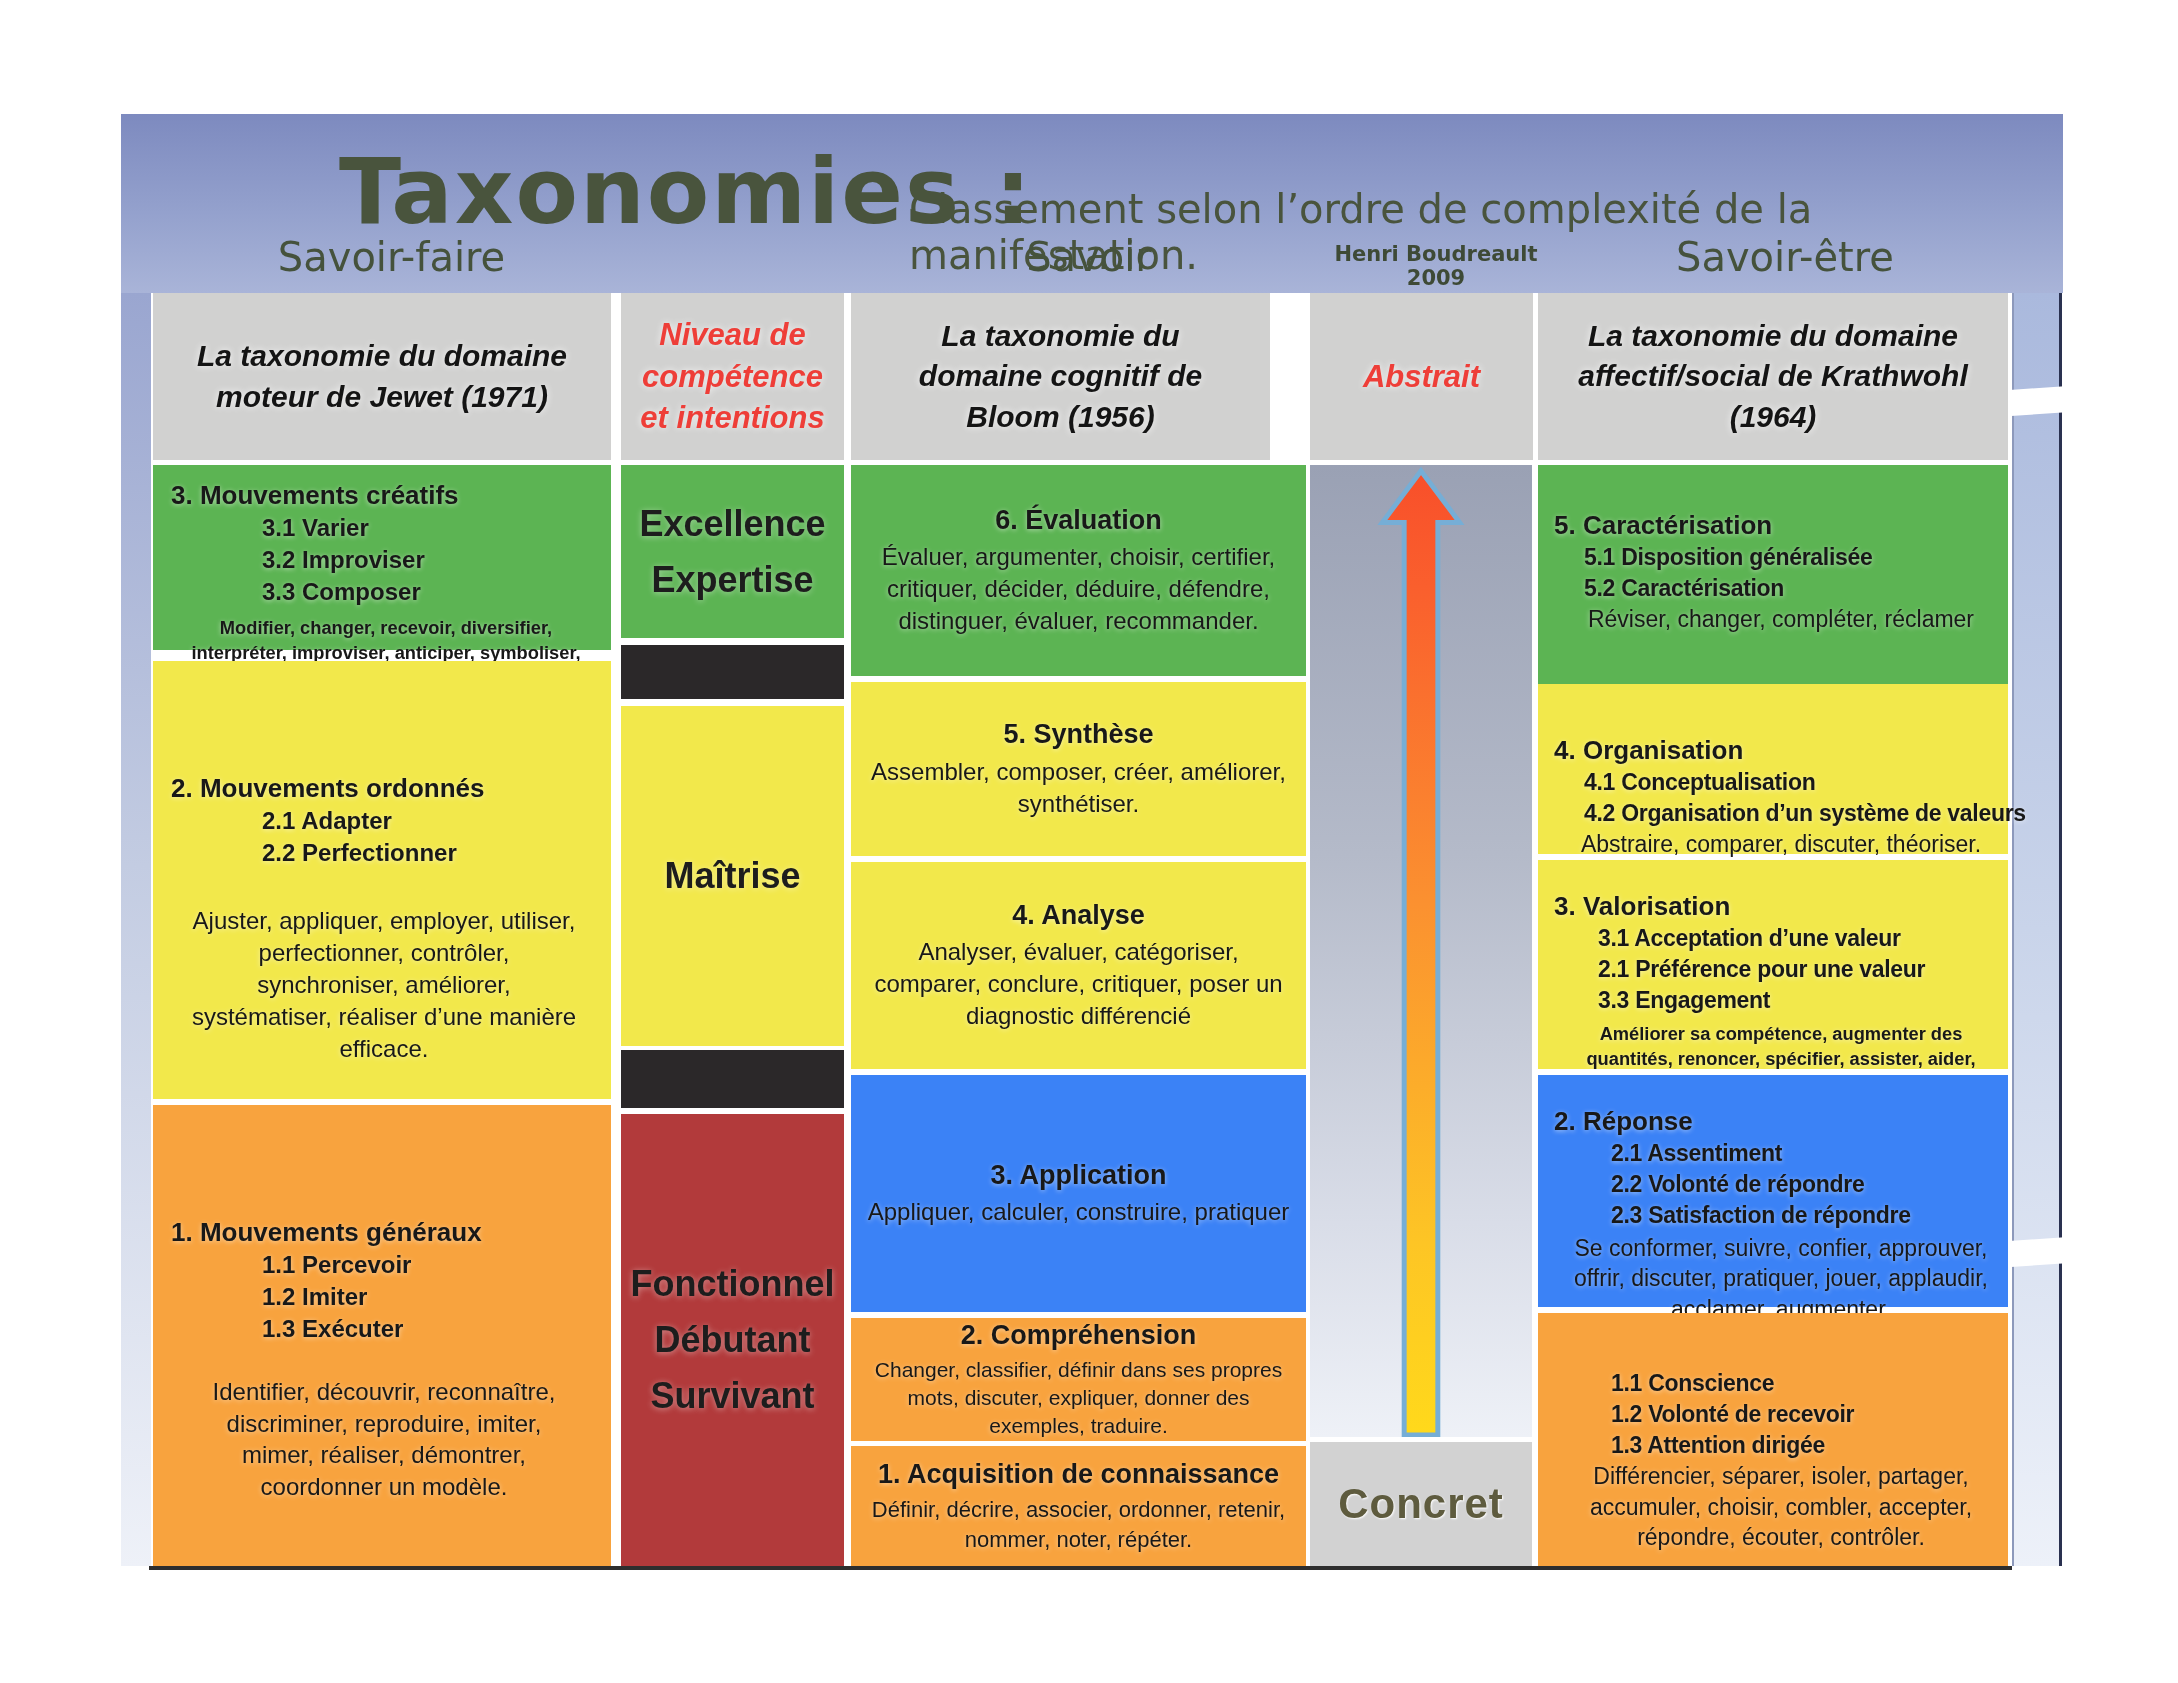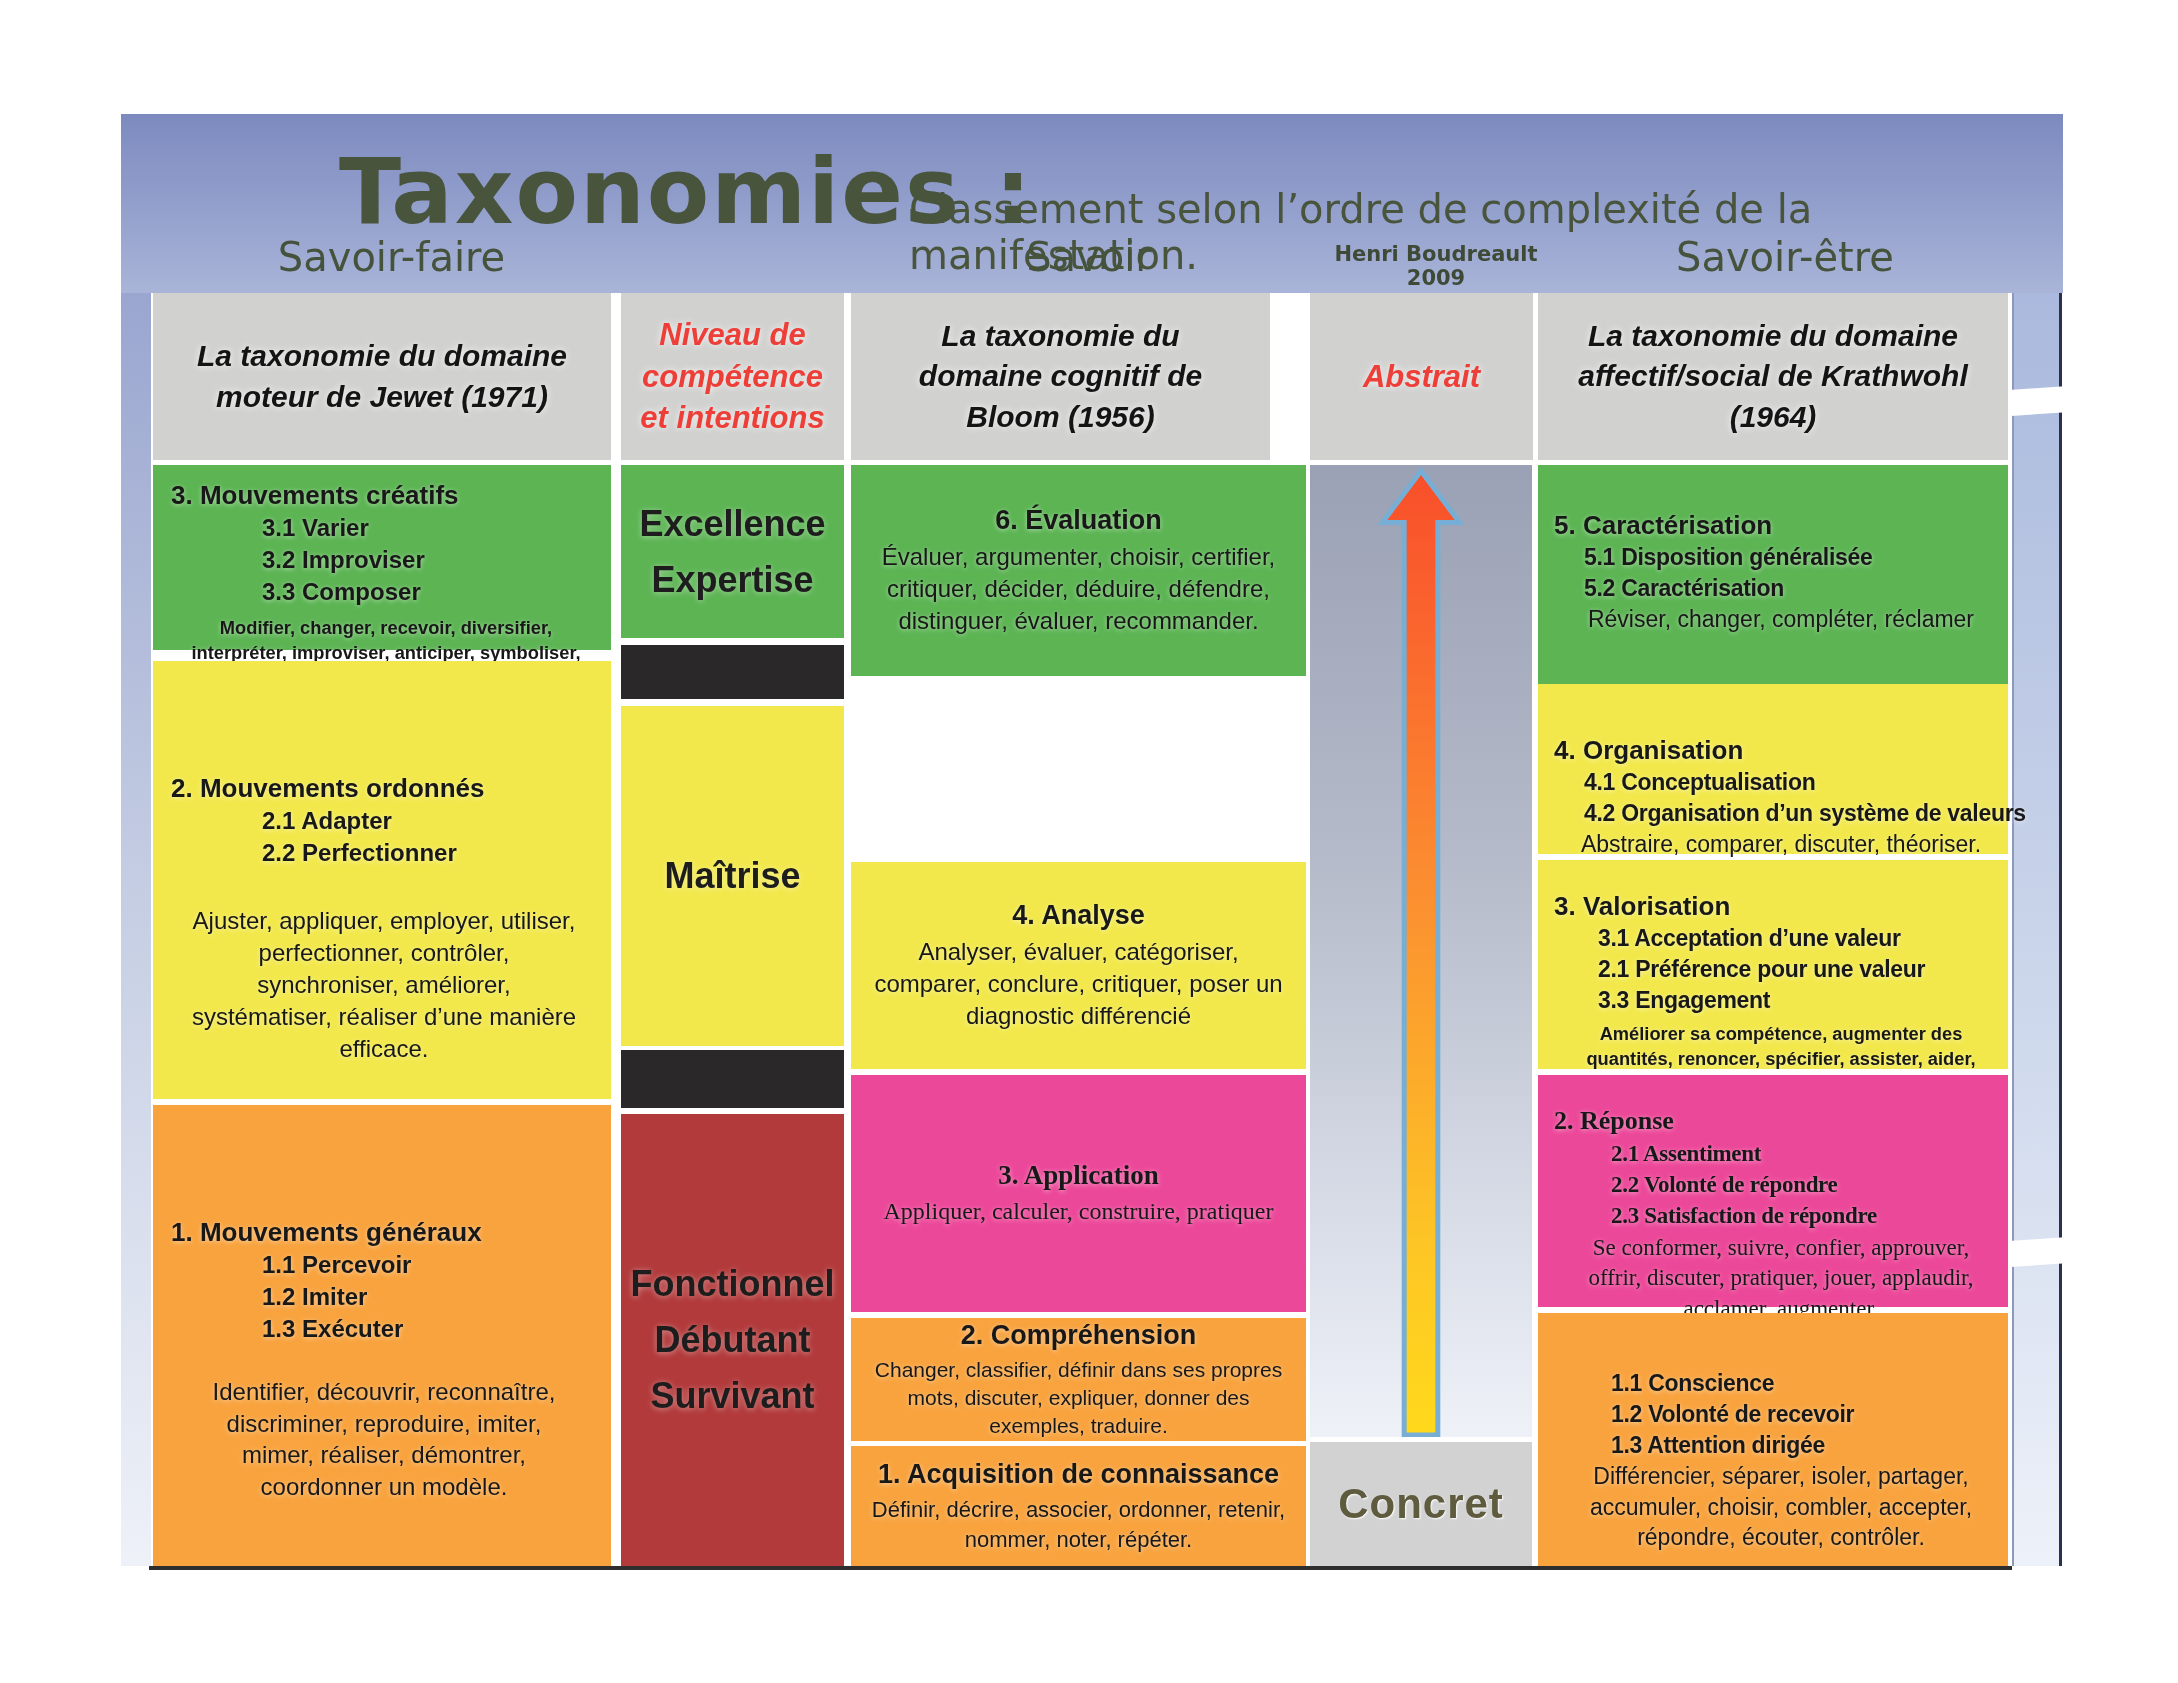--- a/index.html
+++ b/index.html
@@ -24,21 +24,21 @@
   .hdr{background:#d1d1d0;display:flex;align-items:center;justify-content:center;text-align:center;
        font-style:italic;font-weight:bold;font-size:30px;line-height:1.35;color:#141414;
        padding:0 26px;text-shadow:0 0 7px rgba(255,255,255,.85);}
   .hdr.red{color:#ee3e38;font-size:31px;}
 
   
   .blk{color:#181818;text-shadow:0 1px 5px rgba(255,255,255,.55);}
   .bg-green{background:#5cb453;}
   .bg-yellow{background:#f2e84b;}
   .bg-orange{background:#f8a33e;}
-  .bg-orange2{background:#ec4899;font-family:Liberation Serif, serif;}
+  .bg-orange2{background:#3b82f6;}
   .bg-crimson{background:#b23a3b;}
   .bg-black{background:#2b2829;}
   .t{font-weight:bold;font-size:26px;line-height:1.25;white-space:nowrap;}
   .it{font-weight:bold;font-size:24px;line-height:1.35;white-space:nowrap;}
   .vs{font-size:24px;line-height:1.33;text-align:center;}
   .vs-sm{font-size:18.3px;line-height:1.38;font-weight:bold;text-align:center;}
 
   .jw-green{padding:14px 10px 0 18px;}
   .jw-green .it{padding-left:91px;}
   .jw-green .vs-sm{margin-top:6px;}
@@ -133,20 +133,24 @@
   <div class="c bg-black" style="left:621px;top:1050px;width:223px;height:58px;"></div>
   <div class="c blk bg-crimson lvl" style="left:621px;top:1114px;width:223px;height:452px;">
     <div>Fonctionnel</div>
     <div>Débutant</div>
     <div>Survivant</div>
   </div>
 
   <div class="c blk bg-green bloomblk" style="left:851px;top:465px;width:455px;height:211px;">
     <div class="bt">6. Évaluation</div>
     <div class="vs">Évaluer, argumenter, choisir, certifier, critiquer, décider, déduire, défendre, distinguer, évaluer, recommander.</div>
+  </div>
+  <div class="c blk bg-yellow bloomblk" style="left:851px;top:682px;width:455px;height:174px;">
+    <div class="bt">5. Synthèse</div>
+    <div class="vs">Assembler, composer, créer, améliorer, synthétiser.</div>
   </div>
   <div class="c blk bg-yellow bloomblk" style="left:851px;top:862px;width:455px;height:207px;">
     <div class="bt">4. Analyse</div>
     <div class="vs">Analyser, évaluer, catégoriser, comparer, conclure, critiquer, poser un diagnostic différencié</div>
   </div>
   <div class="c blk bg-orange2 bloomblk" style="left:851px;top:1075px;width:455px;height:237px;">
     <div class="bt">3. Application</div>
     <div class="vs">Appliquer, calculer, construire, pratiquer</div>
   </div>
   <div class="c blk bg-orange bloomblk" style="left:851px;top:1318px;width:455px;height:123px;">

